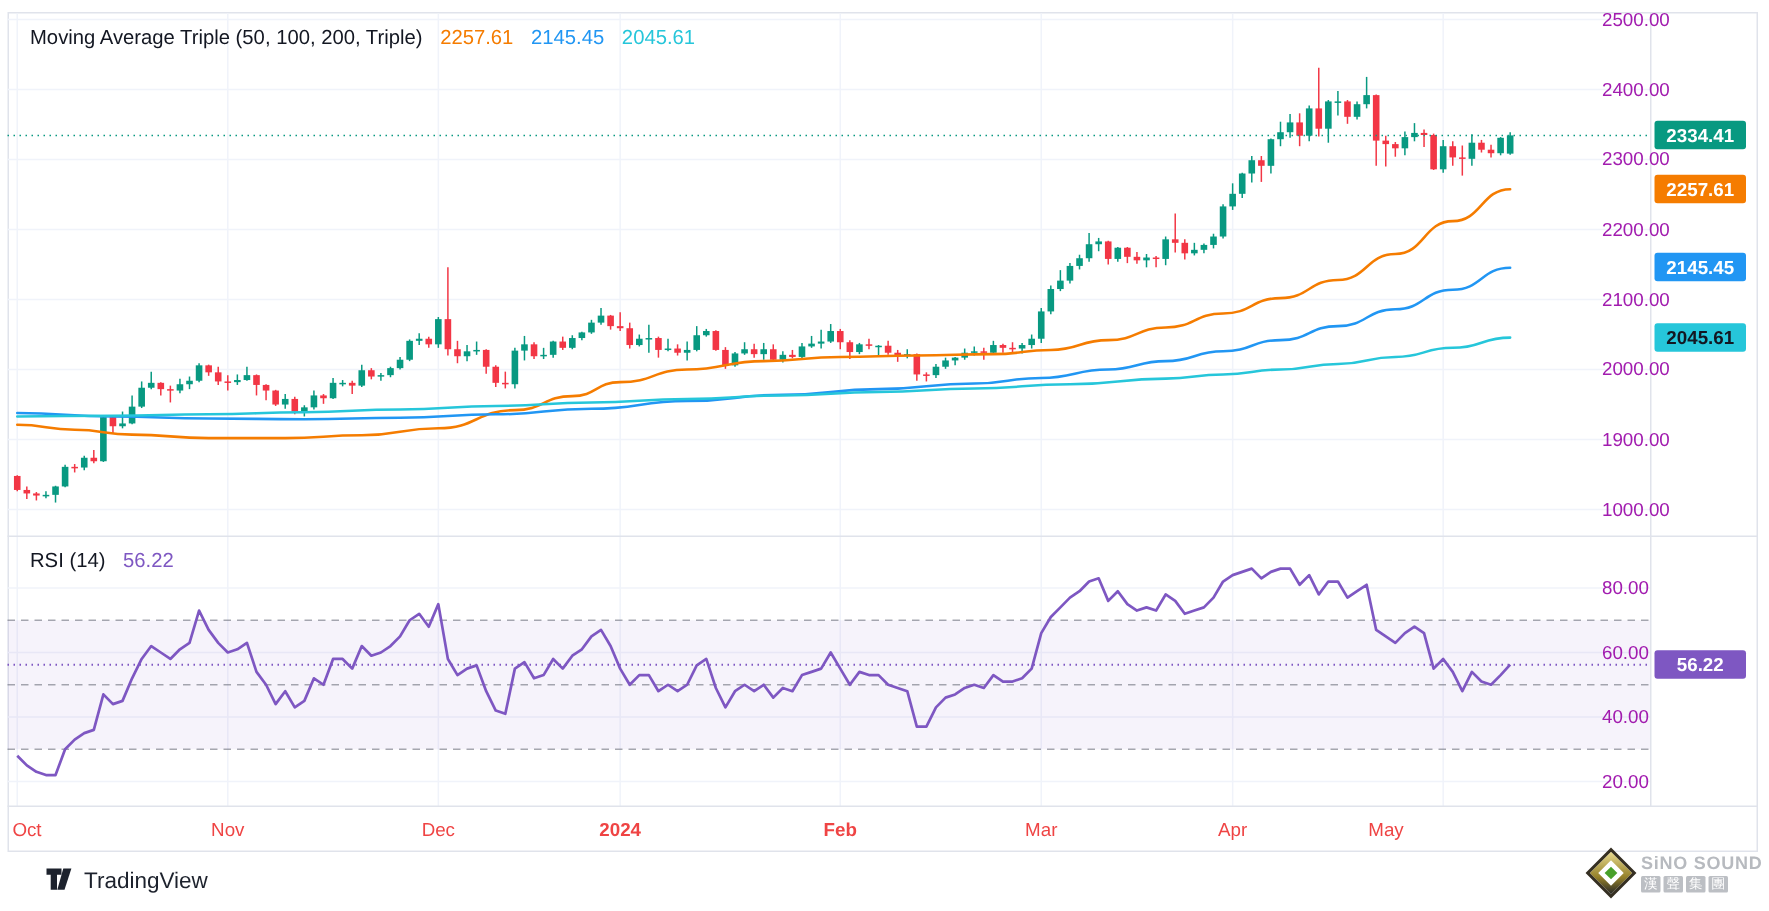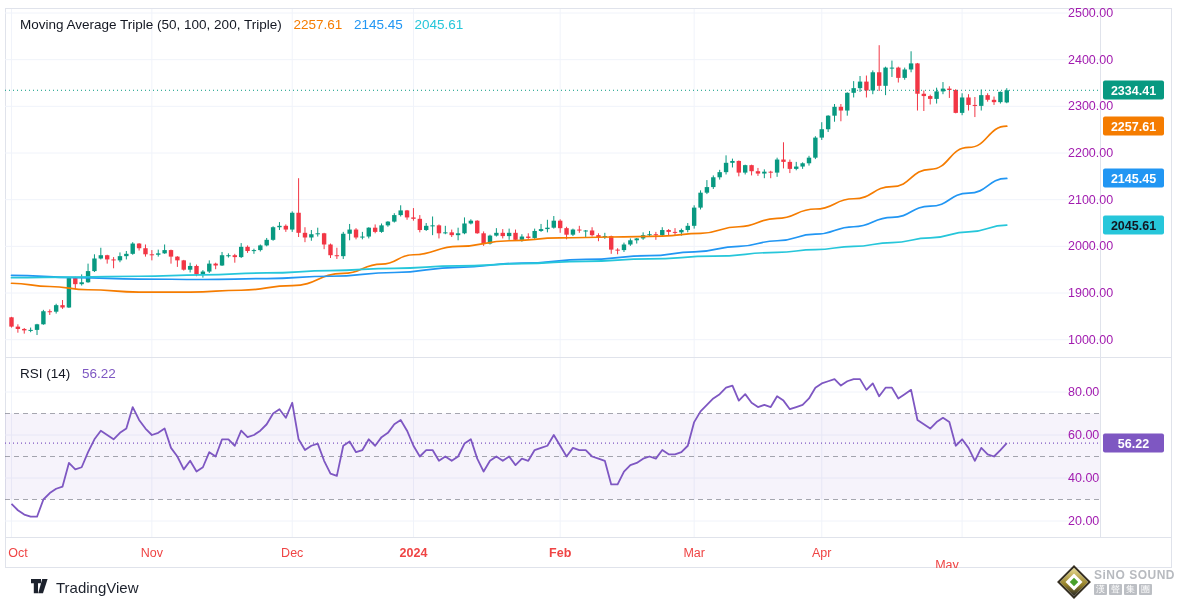--- a/index.html
+++ b/index.html
@@ -432,21 +432,21 @@
       <div class="badge" style="top: 443.127px; background: rgb(126, 87, 194); color: rgb(255, 255, 255);">56.22</div>
     </div>
   <div id="time-axis">
       <div class="tl" style="left: 18px;">Oct</div>
       <div class="tl" style="left: 151.86px;">Nov</div>
       <div class="tl" style="left: 292.22px;">Dec</div>
       <div class="tl bold" style="left: 413.44px;">2024</div>
       <div class="tl" style="left: 560.18px; font-weight: bold;">Feb</div>
       <div class="tl" style="left: 694.16px;">Mar</div>
       <div class="tl" style="left: 821.76px;">Apr</div>
-      <div class="tl" style="left: 947px; margin-top: 12px;">May</div>
+      <div class="tl" style="left: 924px;">May</div>
     </div>
 
   <div class="footer">
     <div class="tv-attr">
       <svg width="19" height="19" viewBox="0 0 19 19">
         <path d="M1 2 h10 v4.2 h-3 v10 h-4.2 v-10 H1 Z" fill="#1D222D"></path>
         <path d="M12.2 2 h5.4 l-4.6 14.2 h-4.8 Z" fill="#1D222D"></path>
       </svg>
       <span class="txt">TradingView</span>
     </div>

